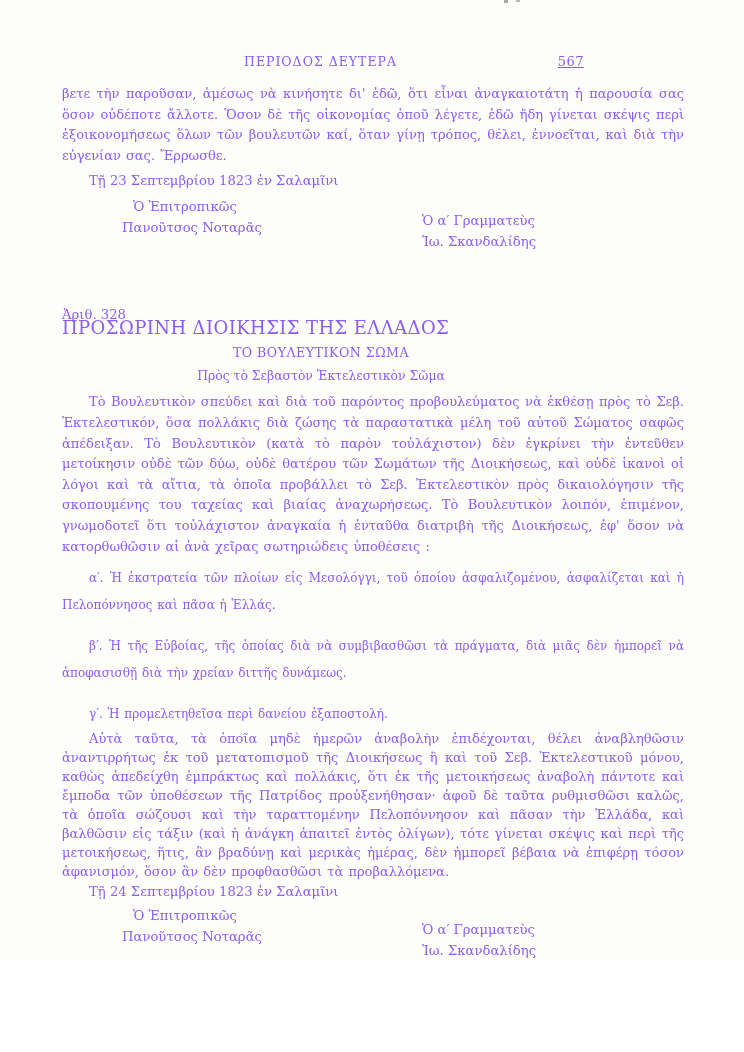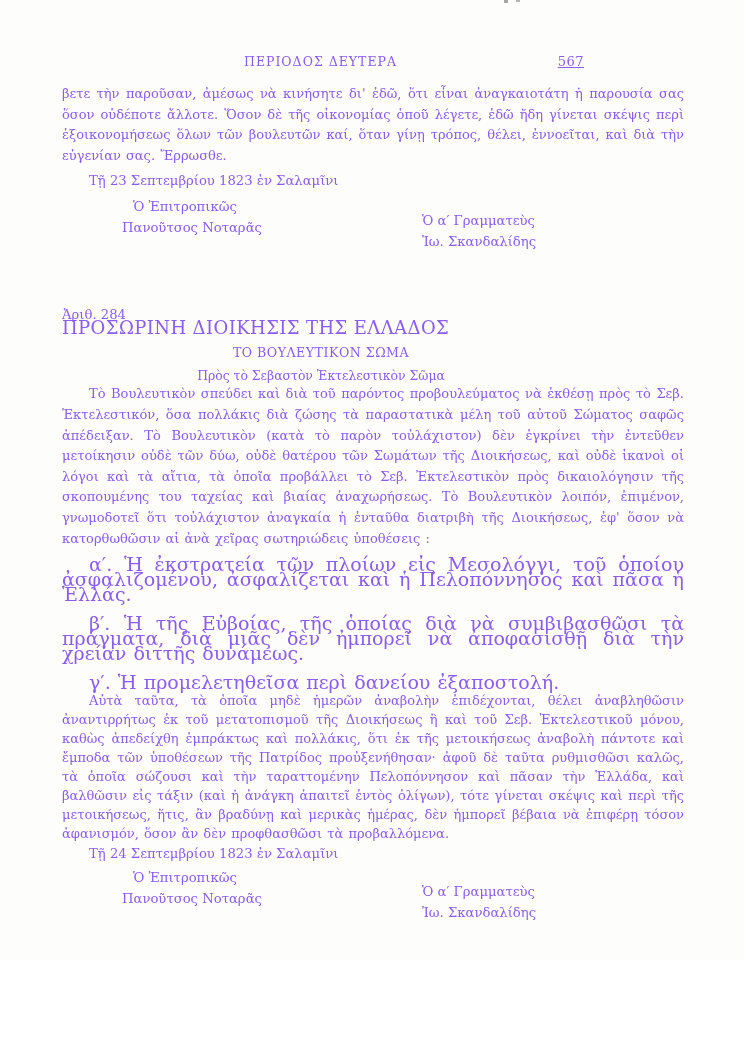--- a/index.html
+++ b/index.html
@@ -37,21 +37,21 @@
 
   
   .para {
     font-size: 13px;
     line-height: 20.6px;
     text-align: justify;
     word-spacing: 1px;
   }
   .cont { margin-top: 12px; }
   .indent { text-indent: 27px; }
-  .body1 { margin-top: 1px; }
+  .body1 { margin-top: 9px; }
   .body2 { margin-top: 1px; line-height: 19px; }
 
   .dateline {
     margin-top: 5px;
     padding-left: 27px;
     font-size: 13.2px;
     line-height: 20px;
   }
   .d2 { margin-top: 1px; }
 
@@ -77,21 +77,21 @@
   }
   .salutation {
     margin-top: 8px; padding-right: 104px;
     text-align: center;
     font-size: 12.4px;
   }
 
   
   .items { margin-top: 8px; }
   .item {
-    font-size: 19px; line-height: 15px;
+    font-size: 12px; line-height: 27px;
     text-align: justify; text-indent: 27px;
     word-spacing: 1px;
   }
   .item + .item { margin-top: 14px; }
 
   
   .artifact-top {
     position: absolute; left: 504px; top: 0;
     width: 4px; height: 3px; background: #a9a7a4;
     box-shadow: 12px -1px 0 #b8b6b3;
@@ -131,21 +131,21 @@
         <div class="sig-role">Ὁ Ἐπιτροπικῶς</div>
         <div class="sig-name">Πανοῦτσος Νοταρᾶς</div>
       </div>
       <div class="sig-right">
         <div class="sig-role">Ὁ α′ Γραμματεὺς</div>
         <div class="sig-name">Ἰω. Σκανδαλίδης</div>
       </div>
     </div>
 
     <div class="doc-head">
-      <div class="doc-number">Ἀριθ. 284</div>
+      <div class="doc-number">Ἀριθ. 328</div>
       <div class="letterhead">ΠΡΟΣΩΡΙΝΗ ΔΙΟΙΚΗΣΙΣ ΤΗΣ ΕΛΛΑΔΟΣ</div>
       <div class="body-title">ΤΟ ΒΟΥΛΕΥΤΙΚΟΝ ΣΩΜΑ</div>
       <div class="salutation">Πρὸς τὸ Σεβαστὸν Ἐκτελεστικὸν Σῶμα</div>
     </div>
 
     <p class="para indent body1">Τὸ Βουλευτικὸν σπεύδει καὶ διὰ τοῦ παρόντος προβουλεύματος νὰ ἐκθέσῃ πρὸς τὸ Σεβ. Ἐκτελεστικόν, ὅσα πολλάκις διὰ ζώσης τὰ παραστατικὰ μέλη τοῦ αὐτοῦ Σώματος σαφῶς ἀπέδειξαν. Τὸ Βουλευτικὸν (κατὰ τὸ παρὸν τοὐλάχιστον) δὲν ἐγκρίνει τὴν ἐντεῦθεν μετοίκησιν οὐδὲ τῶν δύω, οὐδὲ θατέρου τῶν Σωμάτων τῆς Διοικήσεως, καὶ οὐδὲ ἱκανοὶ οἱ λόγοι καὶ τὰ αἴτια, τὰ ὁποῖα προβάλλει τὸ Σεβ. Ἐκτελεστικὸν πρὸς δικαιολόγησιν τῆς σκοπουμένης του ταχείας καὶ βιαίας ἀναχωρήσεως. Τὸ Βουλευτικὸν λοιπόν, ἐπιμένον, γνωμοδοτεῖ ὅτι τοὐλάχιστον ἀναγκαία ἡ ἐνταῦθα διατριβὴ τῆς Διοικήσεως, ἐφ' ὅσον νὰ κατορθωθῶσιν αἱ ἀνὰ χεῖρας σωτηριώδεις ὑποθέσεις :</p>
 
     <div class="items">
       <p class="item">α′. Ἡ ἐκστρατεία τῶν πλοίων εἰς Μεσολόγγι, τοῦ ὁποίου ἀσφαλιζομένου, ἀσφαλίζεται καὶ ἡ Πελοπόννησος καὶ πᾶσα ἡ Ἑλλάς.</p>
       <p class="item">β′. Ἡ τῆς Εὐβοίας, τῆς ὁποίας διὰ νὰ συμβιβασθῶσι τὰ πράγματα, διὰ μιᾶς δὲν ἠμπορεῖ νὰ ἀποφασισθῇ διὰ τὴν χρείαν διττῆς δυνάμεως.</p>

